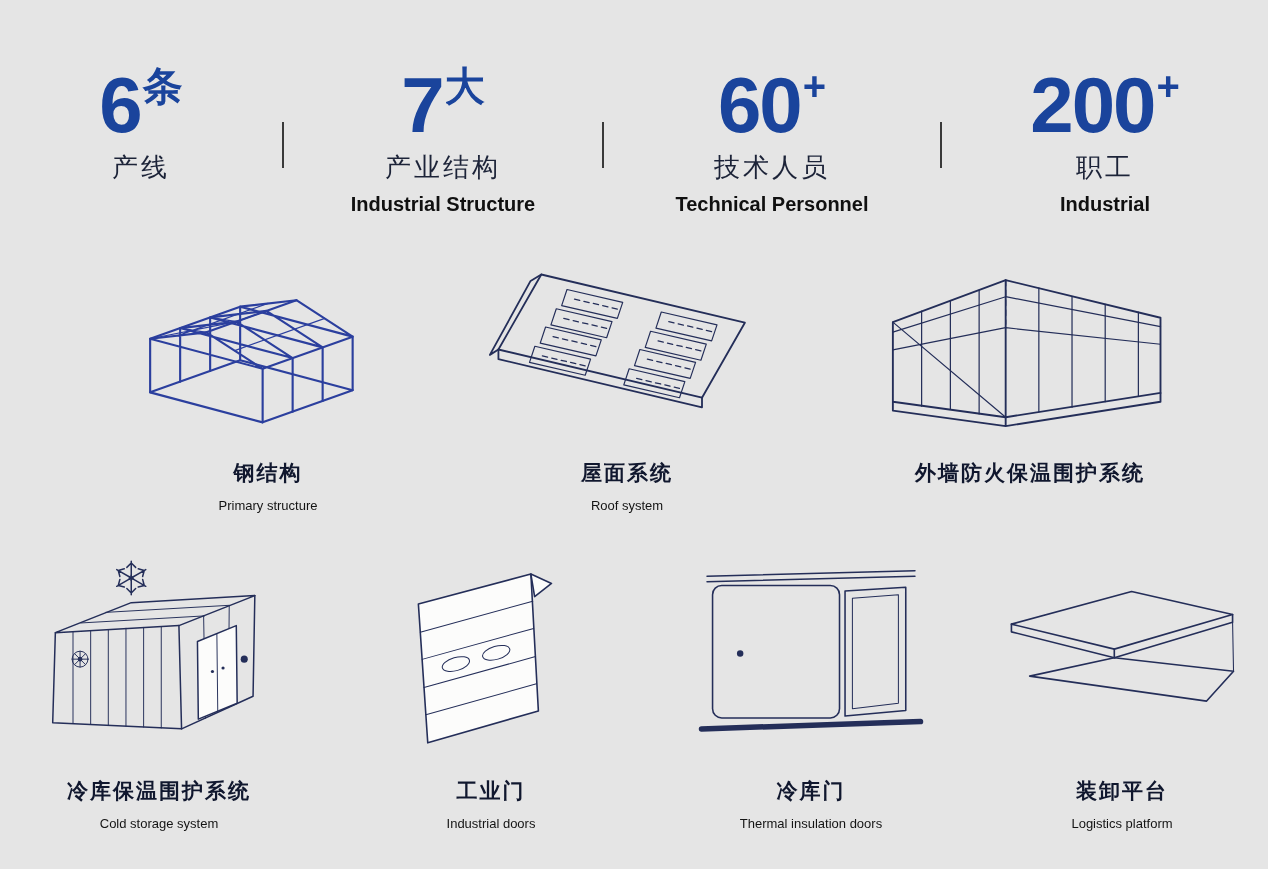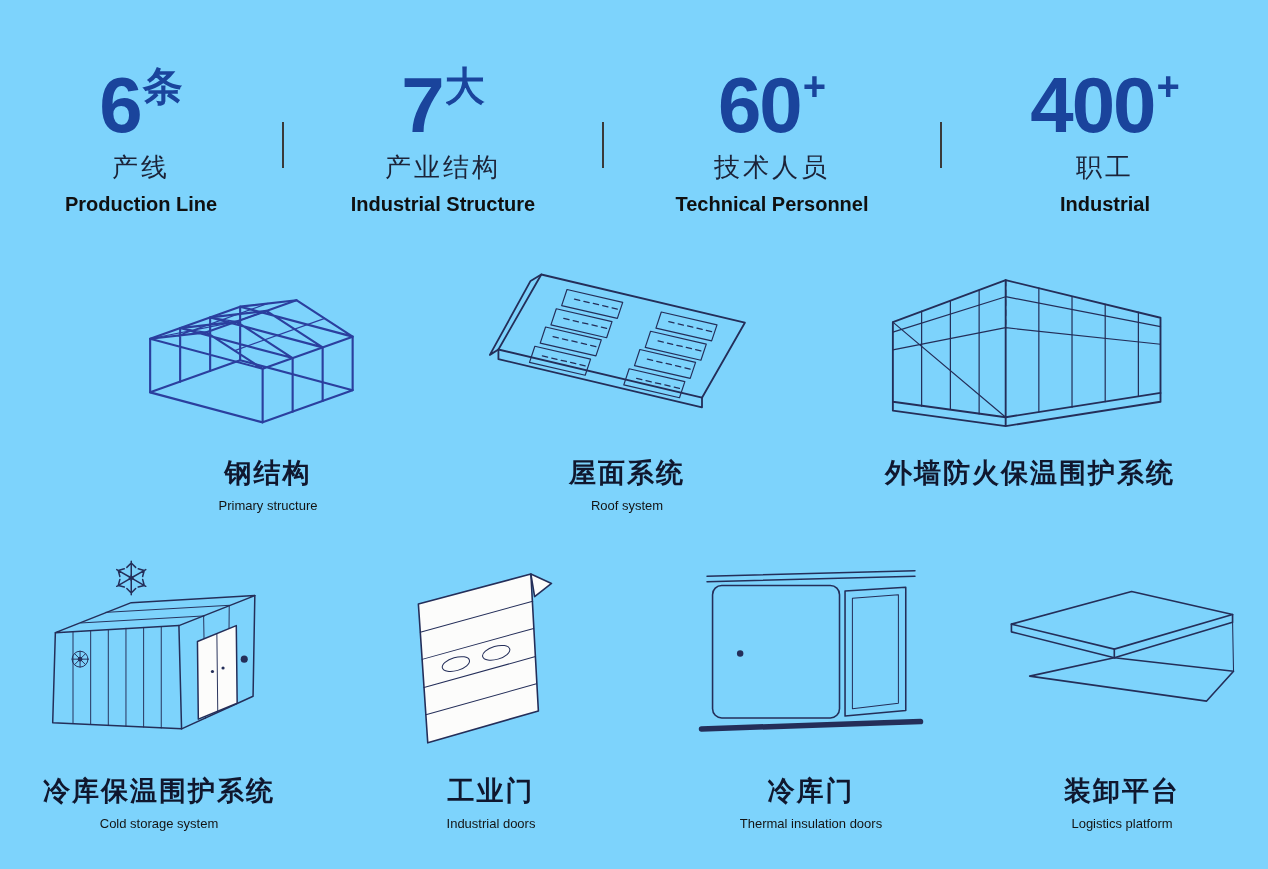--- a/index.html
+++ b/index.html
@@ -1,37 +1,37 @@
 <!DOCTYPE html>
 <html><head>
 <meta charset="utf-8">
 <style>
   html,body{margin:0;padding:0;}
   body{font-family:"Liberation Sans",sans-serif;background:#ffffff;}
-  .canvas{position:relative;width:1268px;height:869px;background:#7dd3fc;overflow:hidden;}
+  .canvas{position:relative;width:1268px;height:869px;background:#e5e5e5;overflow:hidden;}
 
   
   .stats{position:absolute;top:44px;left:0;width:1268px;display:flex;align-items:flex-start;}
   .stat{text-align:center;}
   .stat.w1{width:282px;}
   .stat.w2{width:318px;}
   .stat.w3{width:336px;}
   .stat.w4{width:326px;}
   .vdiv{width:2px;height:46px;background:#3a3a3a;margin-top:78px;flex:0 0 auto;}
   .num{font-size:78px;font-weight:800;color:#1a449c;line-height:84px;letter-spacing:-2px;}
   .suf{font-size:40px;font-weight:800;vertical-align:32px;letter-spacing:0;margin-left:2px;}
   .zh{font-size:26px;color:#1c2338;font-weight:500;letter-spacing:3px;margin-top:2px;line-height:36px;}
   .en{font-size:20px;color:#101010;font-weight:700;margin-top:8px;}
 
   
   .product{position:absolute;text-align:center;}
   .icon-box{display:flex;align-items:flex-end;justify-content:center;}
   .row1 .icon-box{height:196px;}
   .row2 .icon-box{height:212px;}
-  .p-zh{font-size:27px;font-weight:600;color:#10172e;letter-spacing:2px;margin-top:10px;line-height:34px;}
+  .p-zh{font-size:21px;font-weight:600;color:#10172e;letter-spacing:2px;margin-top:10px;line-height:34px;}
   .p-en{font-size:13px;font-weight:500;color:#141414;margin-top:8px;}
 
   #p-steel{left:88px;top:250px;width:360px;}
   #p-roof{left:452px;top:250px;width:350px;}
   #p-wall{left:818px;top:250px;width:424px;}
   #p-cold{left:3px;top:552px;width:312px;}
   #p-indoor{left:332px;top:552px;width:318px;}
   #p-thermal{left:652px;top:552px;width:318px;}
   #p-platform{left:984px;top:552px;width:276px;}
 
@@ -48,21 +48,20 @@
 </head>
 <body>
 
 <div class="canvas">
 
   <div class="stats">
 
     <div class="stat w1">
       <div class="num"><span>6</span><span class="suf">条</span></div>
       <div class="zh">产线</div>
-      <div class="en">Production Line</div>
     </div>
 
     <div class="vdiv"></div>
 
     <div class="stat w2">
       <div class="num"><span>7</span><span class="suf">大</span></div>
       <div class="zh">产业结构</div>
       <div class="en">Industrial Structure</div>
     </div>
 
@@ -70,21 +69,21 @@
 
     <div class="stat w3">
       <div class="num"><span>60</span><span class="suf">+</span></div>
       <div class="zh">技术人员</div>
       <div class="en">Technical Personnel</div>
     </div>
 
     <div class="vdiv"></div>
 
     <div class="stat w4">
-      <div class="num"><span>400</span><span class="suf">+</span></div>
+      <div class="num"><span>200</span><span class="suf">+</span></div>
       <div class="zh">职工</div>
       <div class="en">Industrial</div>
     </div>
 
   </div>
 
   <div class="product row1" id="p-steel">
     <div class="icon-box">
       <svg width="300" height="193" viewBox="0 0 280 180">
         <path class="blue" d="M30 130 L30 80 M135 158 L135 108 M30 80 L82.5 74 L135 108 M30 80 L135 108

